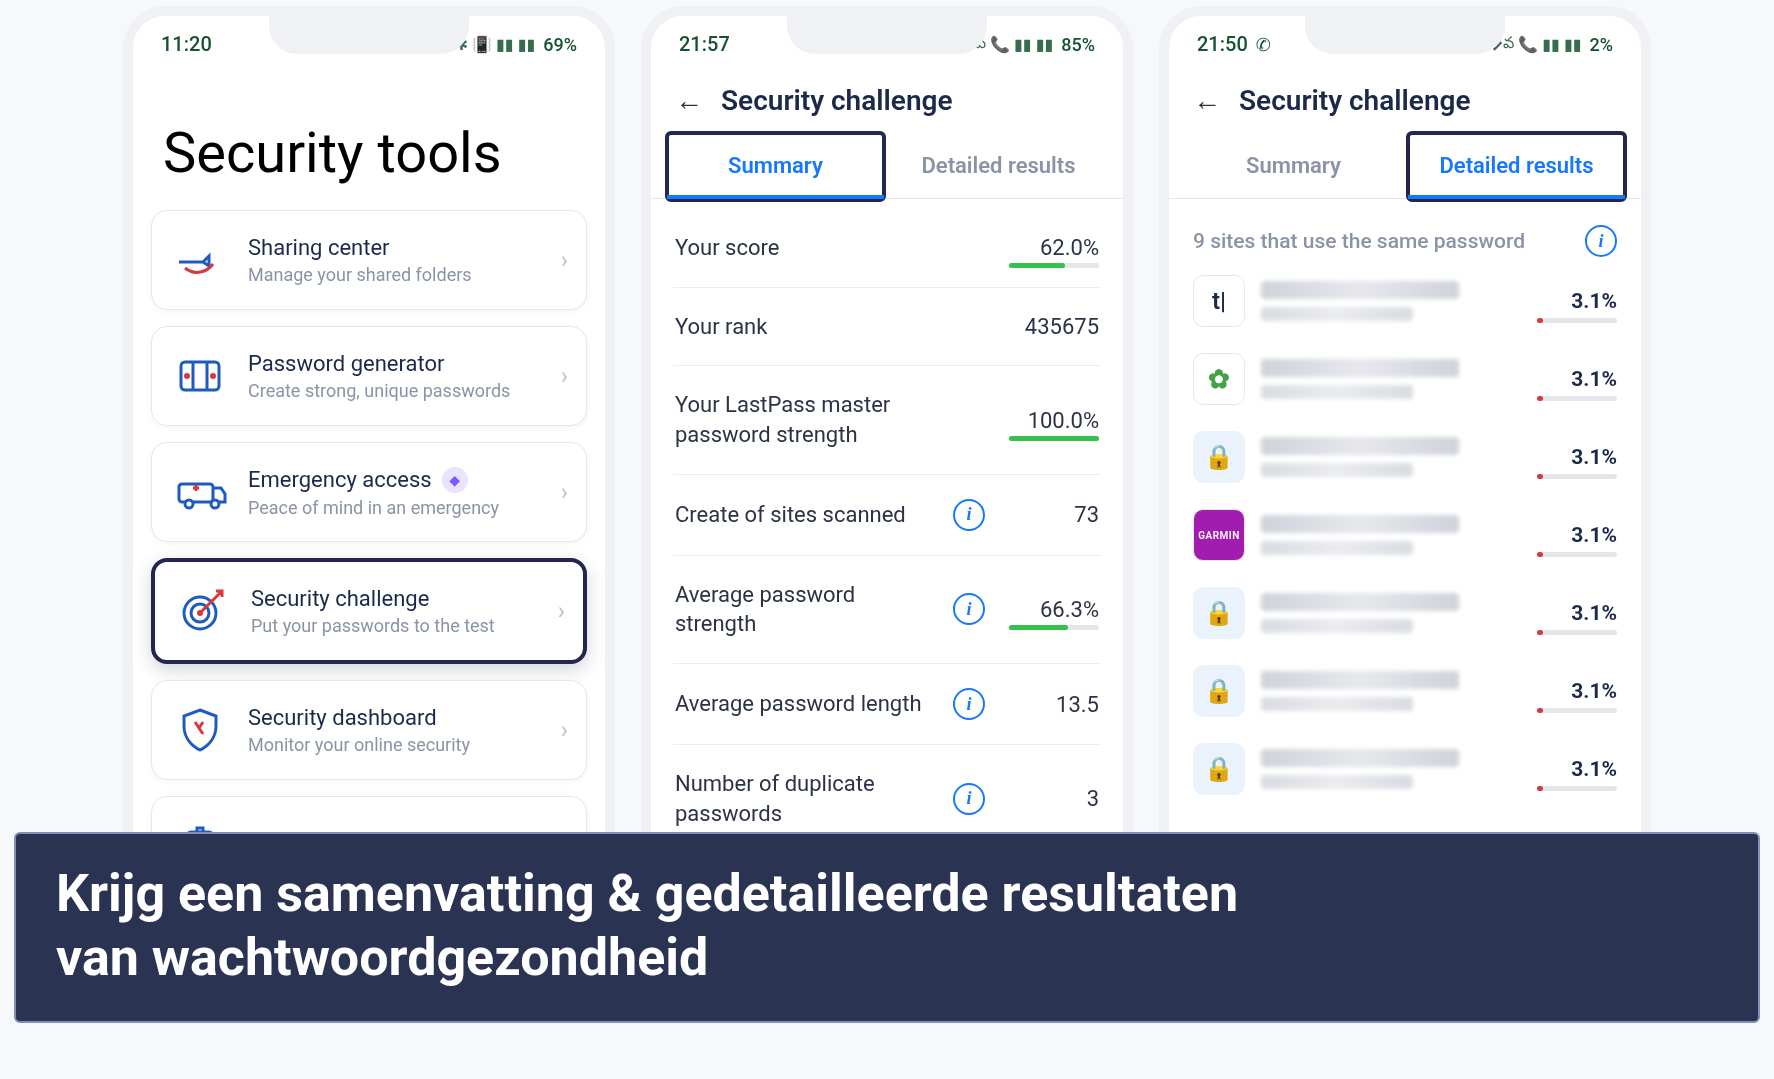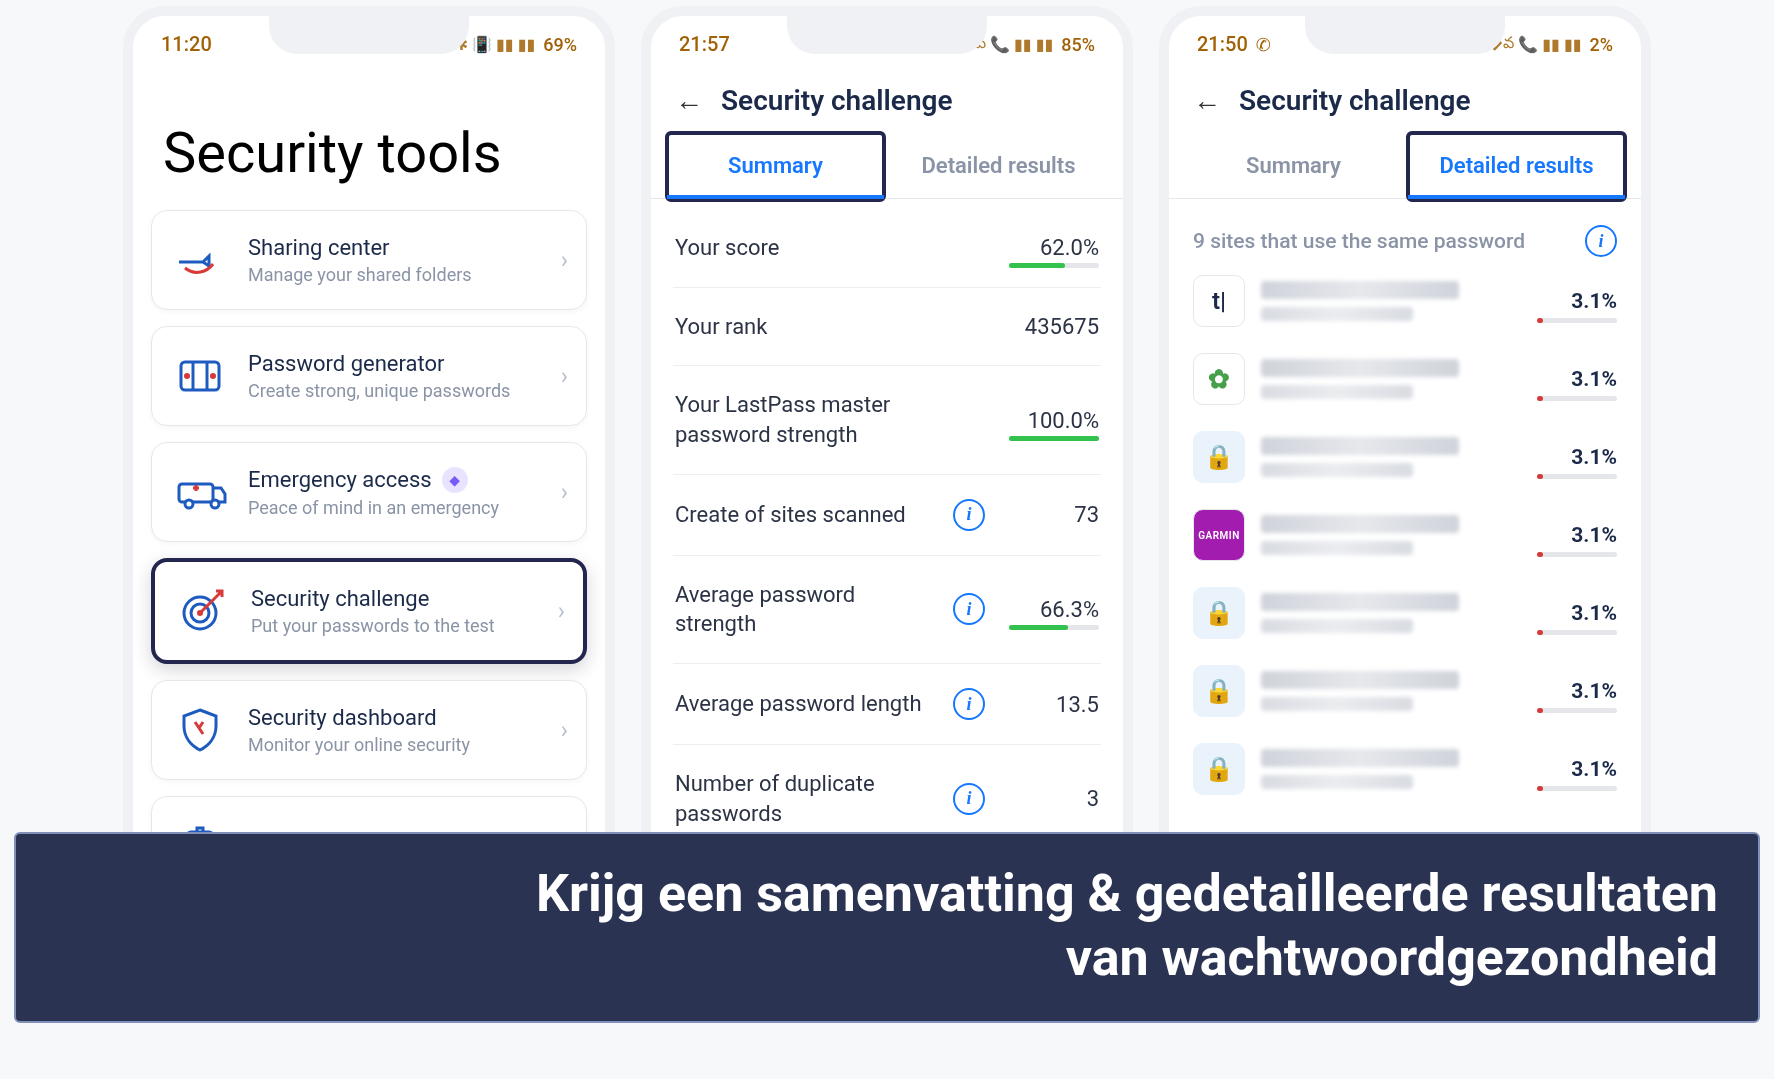--- a/index.html
+++ b/index.html
@@ -38,21 +38,21 @@
     border-bottom-right-radius: 28px;
     z-index: 5;
   }
   .status-bar {
     display: flex;
     justify-content: space-between;
     align-items: center;
     padding: 12px 28px 0 28px;
     font-size: 20px;
     font-weight: 500;
-    color: #a16207;
+    color: #14532d;
     height: 44px;
   }
   .status-left { display:flex; align-items:center; gap:8px; }
   .status-right { display:flex; align-items:center; gap:4px; font-size:18px;}
   .status-right .ico { font-size:16px; opacity:.85; }
   .battery { margin-left:4px; }
 
   
   .title-1 {
     font-size: 56px;
@@ -187,21 +187,21 @@
   }
 
   
   .banner {
     position:absolute;
     left:14px; right:14px; bottom:56px;
     background:#2b3352;
     border:2px solid #8190b9;
     border-radius:6px;
     color:#fff;
-    text-align:right;
+    text-align:left;
     padding:28px 40px 32px 40px;
     font-size:52px;
     font-weight:700;
     line-height:1.22;
   }
 </style>
 </head>
 <body>
 
 <div class="stage">

